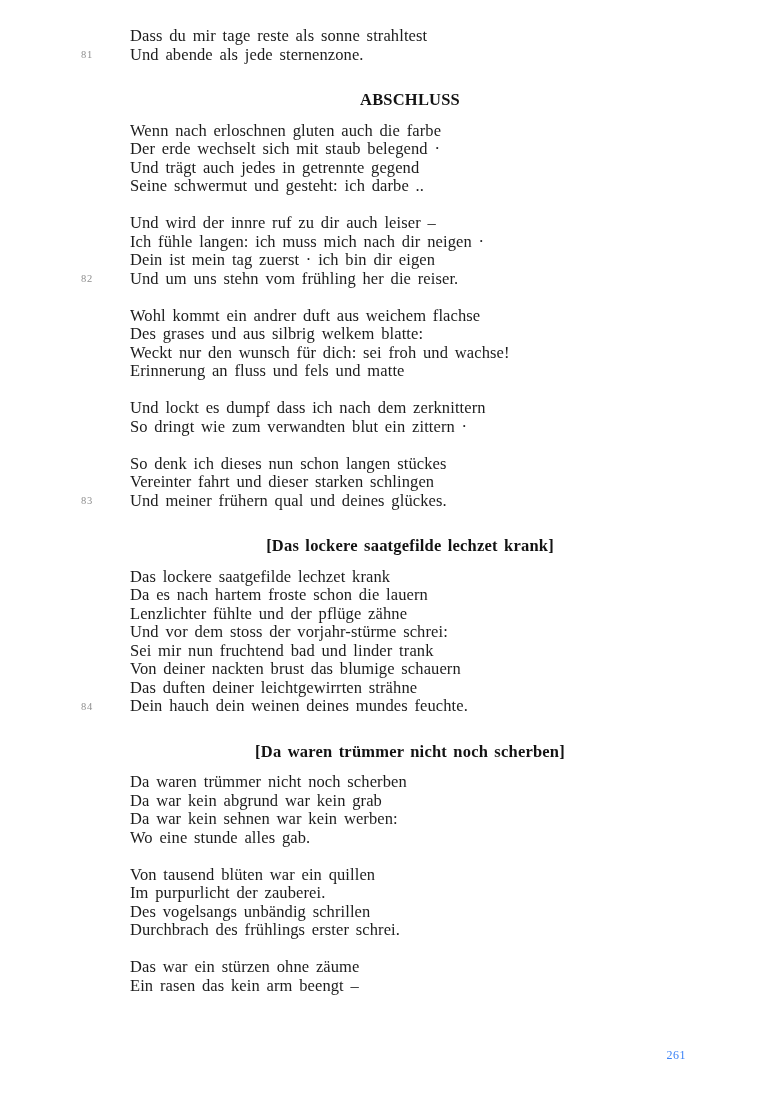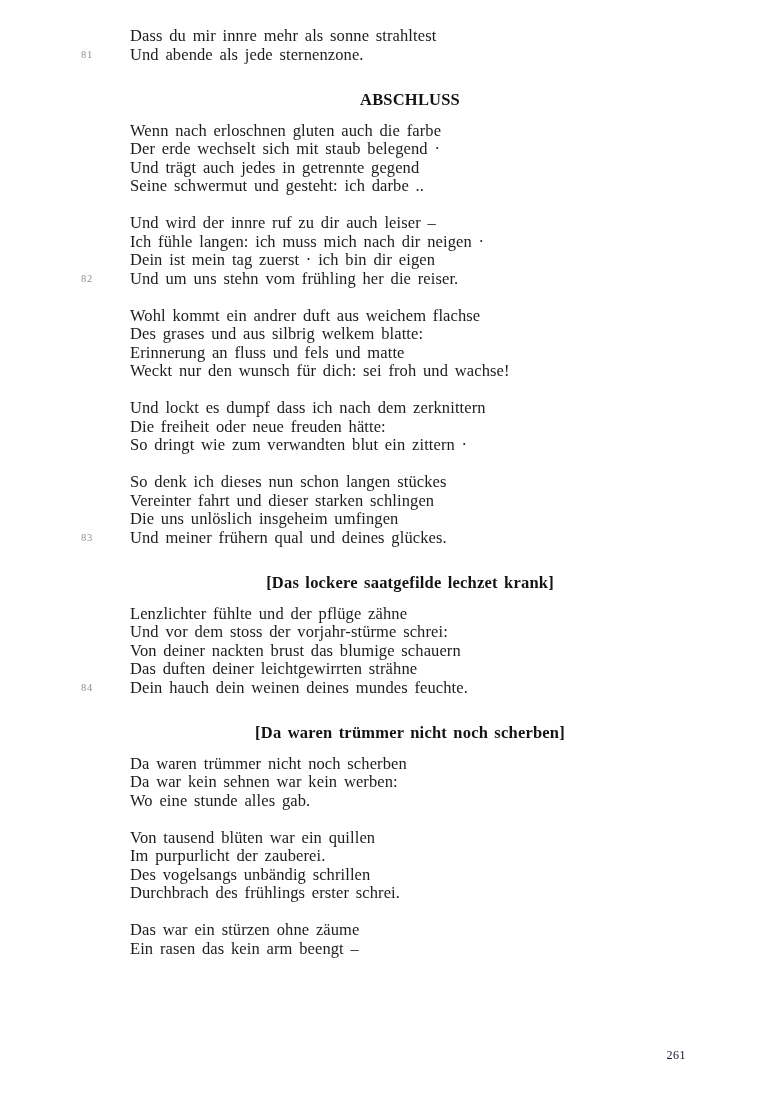--- a/index.html
+++ b/index.html
@@ -55,74 +55,76 @@
     line-height: 11px;
     color: #8e8e8e;
     letter-spacing: 0.8px;
     text-align: right;
   }
   .page-number {
     position: absolute;
     top: 1048px;
     right: 84px;
     font-size: 12px;
-    color: #0f172a;
+    color: #3b82f6;
     letter-spacing: 0.5px;
   }
 </style>
 </head>
 <body>
 
 <div class="page">
   <div class="poem-body">
       <div class="stanza">
-        <div class="poem-line">Dass du mir innre mehr als sonne strahltest</div>
+        <div class="poem-line">Dass du mir tage reste als sonne strahltest</div>
         <div class="poem-line">Und abende als jede sternenzone.<span class="margin-num">81</span></div>
       </div>
       <div class="poem-heading">ABSCHLUSS</div>
       <div class="stanza">
         <div class="poem-line">Wenn nach erloschnen gluten auch die farbe</div>
         <div class="poem-line">Der erde wechselt sich mit staub belegend ·</div>
         <div class="poem-line">Und trägt auch jedes in getrennte gegend</div>
         <div class="poem-line">Seine schwermut und gesteht: ich darbe ..</div>
       </div>
       <div class="stanza">
         <div class="poem-line">Und wird der innre ruf zu dir auch leiser –</div>
         <div class="poem-line">Ich fühle langen: ich muss mich nach dir neigen ·</div>
         <div class="poem-line">Dein ist mein tag zuerst · ich bin dir eigen</div>
         <div class="poem-line">Und um uns stehn vom frühling her die reiser.<span class="margin-num">82</span></div>
       </div>
       <div class="stanza">
         <div class="poem-line">Wohl kommt ein andrer duft aus weichem flachse</div>
         <div class="poem-line">Des grases und aus silbrig welkem blatte:</div>
+        <div class="poem-line">Weckt nur den wunsch für dich: sei froh und wachse!</div>
         <div class="poem-line">Erinnerung an fluss und fels und matte</div>
-        <div class="poem-line">Weckt nur den wunsch für dich: sei froh und wachse!</div>
       </div>
       <div class="stanza">
         <div class="poem-line">Und lockt es dumpf dass ich nach dem zerknittern</div>
-        <div class="poem-line">Die freiheit oder neue freuden hätte:</div>
         <div class="poem-line">So dringt wie zum verwandten blut ein zittern ·</div>
       </div>
       <div class="stanza">
         <div class="poem-line">So denk ich dieses nun schon langen stückes</div>
         <div class="poem-line">Vereinter fahrt und dieser starken schlingen</div>
-        <div class="poem-line">Die uns unlöslich insgeheim umfingen</div>
         <div class="poem-line">Und meiner frühern qual und deines glückes.<span class="margin-num">83</span></div>
       </div>
       <div class="poem-heading">[Das lockere saatgefilde lechzet krank]</div>
       <div class="stanza">
+        <div class="poem-line">Das lockere saatgefilde lechzet krank</div>
+        <div class="poem-line">Da es nach hartem froste schon die lauern</div>
         <div class="poem-line">Lenzlichter fühlte und der pflüge zähne</div>
         <div class="poem-line">Und vor dem stoss der vorjahr-stürme schrei:</div>
+        <div class="poem-line">Sei mir nun fruchtend bad und linder trank</div>
         <div class="poem-line">Von deiner nackten brust das blumige schauern</div>
         <div class="poem-line">Das duften deiner leichtgewirrten strähne</div>
         <div class="poem-line">Dein hauch dein weinen deines mundes feuchte.<span class="margin-num">84</span></div>
       </div>
       <div class="poem-heading">[Da waren trümmer nicht noch scherben]</div>
       <div class="stanza">
         <div class="poem-line">Da waren trümmer nicht noch scherben</div>
+        <div class="poem-line">Da war kein abgrund war kein grab</div>
         <div class="poem-line">Da war kein sehnen war kein werben:</div>
         <div class="poem-line">Wo eine stunde alles gab.</div>
       </div>
       <div class="stanza">
         <div class="poem-line">Von tausend blüten war ein quillen</div>
         <div class="poem-line">Im purpurlicht der zauberei.</div>
         <div class="poem-line">Des vogelsangs unbändig schrillen</div>
         <div class="poem-line">Durchbrach des frühlings erster schrei.</div>
       </div>
       <div class="stanza">

